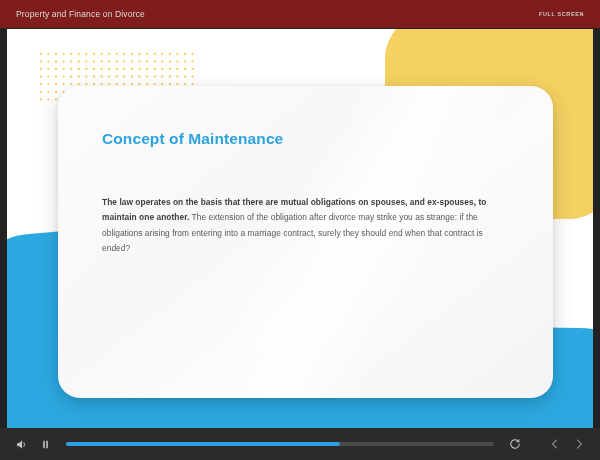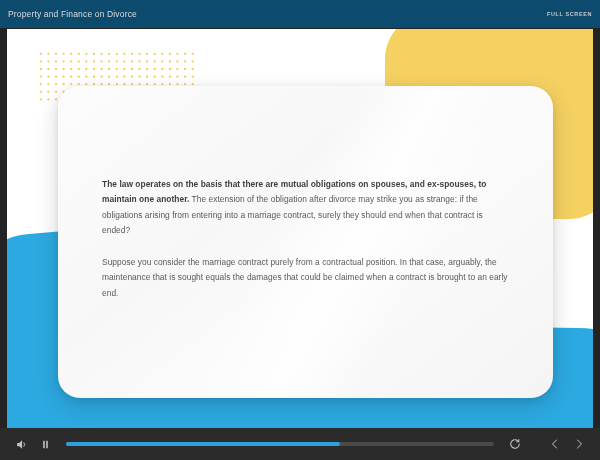--- a/index.html
+++ b/index.html
@@ -18,25 +18,25 @@
     height: 460px;
     background: #232323;
     overflow: hidden;
   }
 
   
   .topbar {
     position: absolute;
     left: 0; top: 0;
     width: 600px; height: 28px;
-    background: #0c4a6e;
+    background: #7f1d1d;
     display: flex;
     align-items: center;
     justify-content: space-between;
-    padding: 0 8px;
+    padding: 0 16px;
     z-index: 30;
   }
   .course-title {
     font-size: 8.5px;
     color: #dcdcdc;
     letter-spacing: 0.15px;
     white-space: nowrap;
   }
   .fullscreen-btn {
     font-size: 5.5px;
@@ -195,26 +195,26 @@
       <svg viewBox="0 0 640 260" preserveAspectRatio="none" aria-hidden="true">
         <path d="M0,92 C0,70 16,58 42,56 L112,50 C150,47 172,60 210,76
                  C268,100 330,122 398,134 C470,147 530,150 592,150
                  C620,150 640,160 640,182 L640,260 L0,260 Z" fill="#2ca9e1"></path>
       </svg>
     </div>
 
     <div class="dot-grid"></div>
 
     <div class="card">
+      <div class="card-title">Concept of Maintenance</div>
 
       <div class="para">
         <b>The law operates on the basis that there are mutual obligations on spouses, and ex-spouses, to maintain one another.</b><span> The extension of the obligation after divorce may strike you as strange: if the obligations arising from entering into a marriage contract, surely they should end when that contract is ended?</span>
       </div>
 
-      <div class="para">Suppose you consider the marriage contract purely from a contractual position. In that case, arguably, the maintenance that is sought equals the damages that could be claimed when a contract is brought to an early end.</div>
     </div>
   </div>
 
   <div class="controls">
 
     <div class="ctrl-icon">
       <svg width="13" height="13" viewBox="0 0 24 24" fill="currentColor" aria-hidden="true">
         <path d="M4 9v6h4l5 5V4L8 9H4z"></path>
         <path d="M16.5 8.5a5 5 0 0 1 0 7" fill="none" stroke="currentColor" stroke-width="1.8" stroke-linecap="round"></path>
       </svg>

